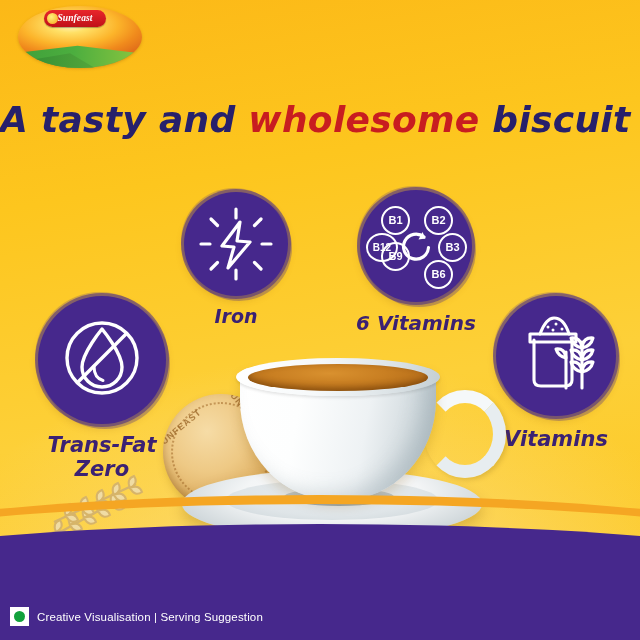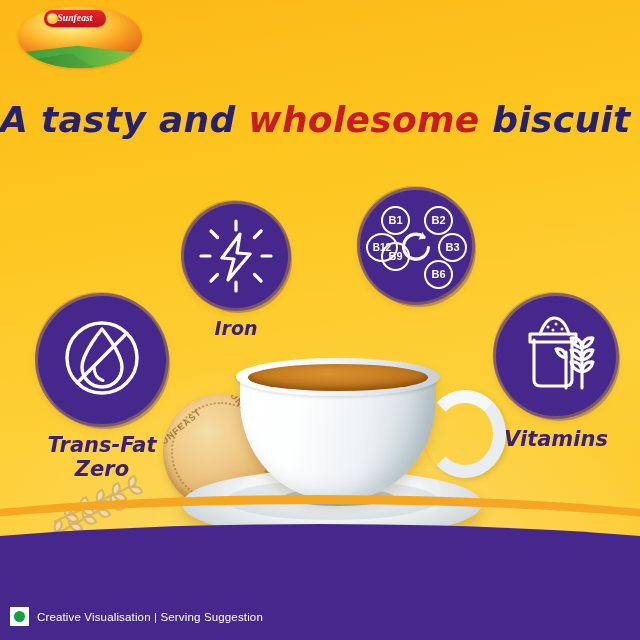--- a/index.html
+++ b/index.html
@@ -87,21 +87,21 @@
     margin-top:8px;text-align:center;
     font-family:"DejaVu Sans",sans-serif;
     font-weight:bold;font-style:italic;
     color:#3b2173;line-height:1.12;
   }
 
   #badge-trans-fat{left:28px;top:296px;width:148px;}
   #badge-trans-fat .badge-disc{width:128px;height:128px;margin:0 10px;}
   #badge-trans-fat .badge-label{font-size:21px;margin-top:10px;}
 
-  #badge-iron{left:176px;top:204px;width:120px;}
+  #badge-iron{left:176px;top:192px;width:120px;}
   #badge-iron .badge-disc{width:104px;height:104px;margin:0 8px;}
   #badge-iron .badge-label{font-size:19px;margin-top:10px;}
 
   #badge-vitamins{left:348px;top:190px;width:136px;}
   #badge-vitamins .badge-disc{width:112px;height:112px;margin:0 12px;}
   #badge-vitamins .badge-label{font-size:20px;margin-top:10px;}
 
   #badge-wheat{left:486px;top:296px;width:140px;}
   #badge-wheat .badge-disc{width:120px;height:120px;margin:0 10px;}
   #badge-wheat .badge-label{font-size:21px;margin-top:12px;}
@@ -269,20 +269,23 @@
       <svg viewBox="0 0 112 112">
         <path d="M64 47 A12.5 12.5 0 1 0 68.5 57.5" fill="none" stroke="#ffffff" stroke-width="3.2" stroke-linecap="round"></path>
         <path d="M62.5 42 L65.5 48.5 L58.5 49.5 Z" fill="#ffffff"></path>
       </svg>
       <div class="vit-chip" style="left:21px;top:16px;width:25px;height:25px;">B1</div>
       <div class="vit-chip" style="left:64px;top:16px;width:25px;height:25px;">B2</div>
       <div class="vit-chip" style="left:70px;top:43px;width:25px;height:25px;margin-left:8px;">B3</div>
       <div class="vit-chip" style="left:64px;top:70px;width:25px;height:25px;text-align:right;">B6</div>
       <div class="vit-chip" style="left:21px;top:52px;width:25px;height:25px;">B9</div>
       <div class="vit-chip" style="left:6px;top:43px;width:28px;height:25px;font-size:10px;">B12</div>
+    </div>
+    <div class="badge-label">
+      <div>6 Vitamins</div>
     </div>
   </div>
 
   <div class="badge" id="badge-wheat">
     <div class="badge-disc">
       <svg viewBox="0 0 120 120">
         <g fill="none" stroke="#ffffff" stroke-width="3.1" stroke-linejoin="round" stroke-linecap="round">
           <path d="M38 44 L38 84 Q38 90 45 90 L69 90 Q76 90 76 84 L76 44"></path>
           <path d="M34 38 L80 38 L80 46 L34 46 Z"></path>
           <path d="M44 38 Q50 22 58 22 Q68 22 73 38"></path>

